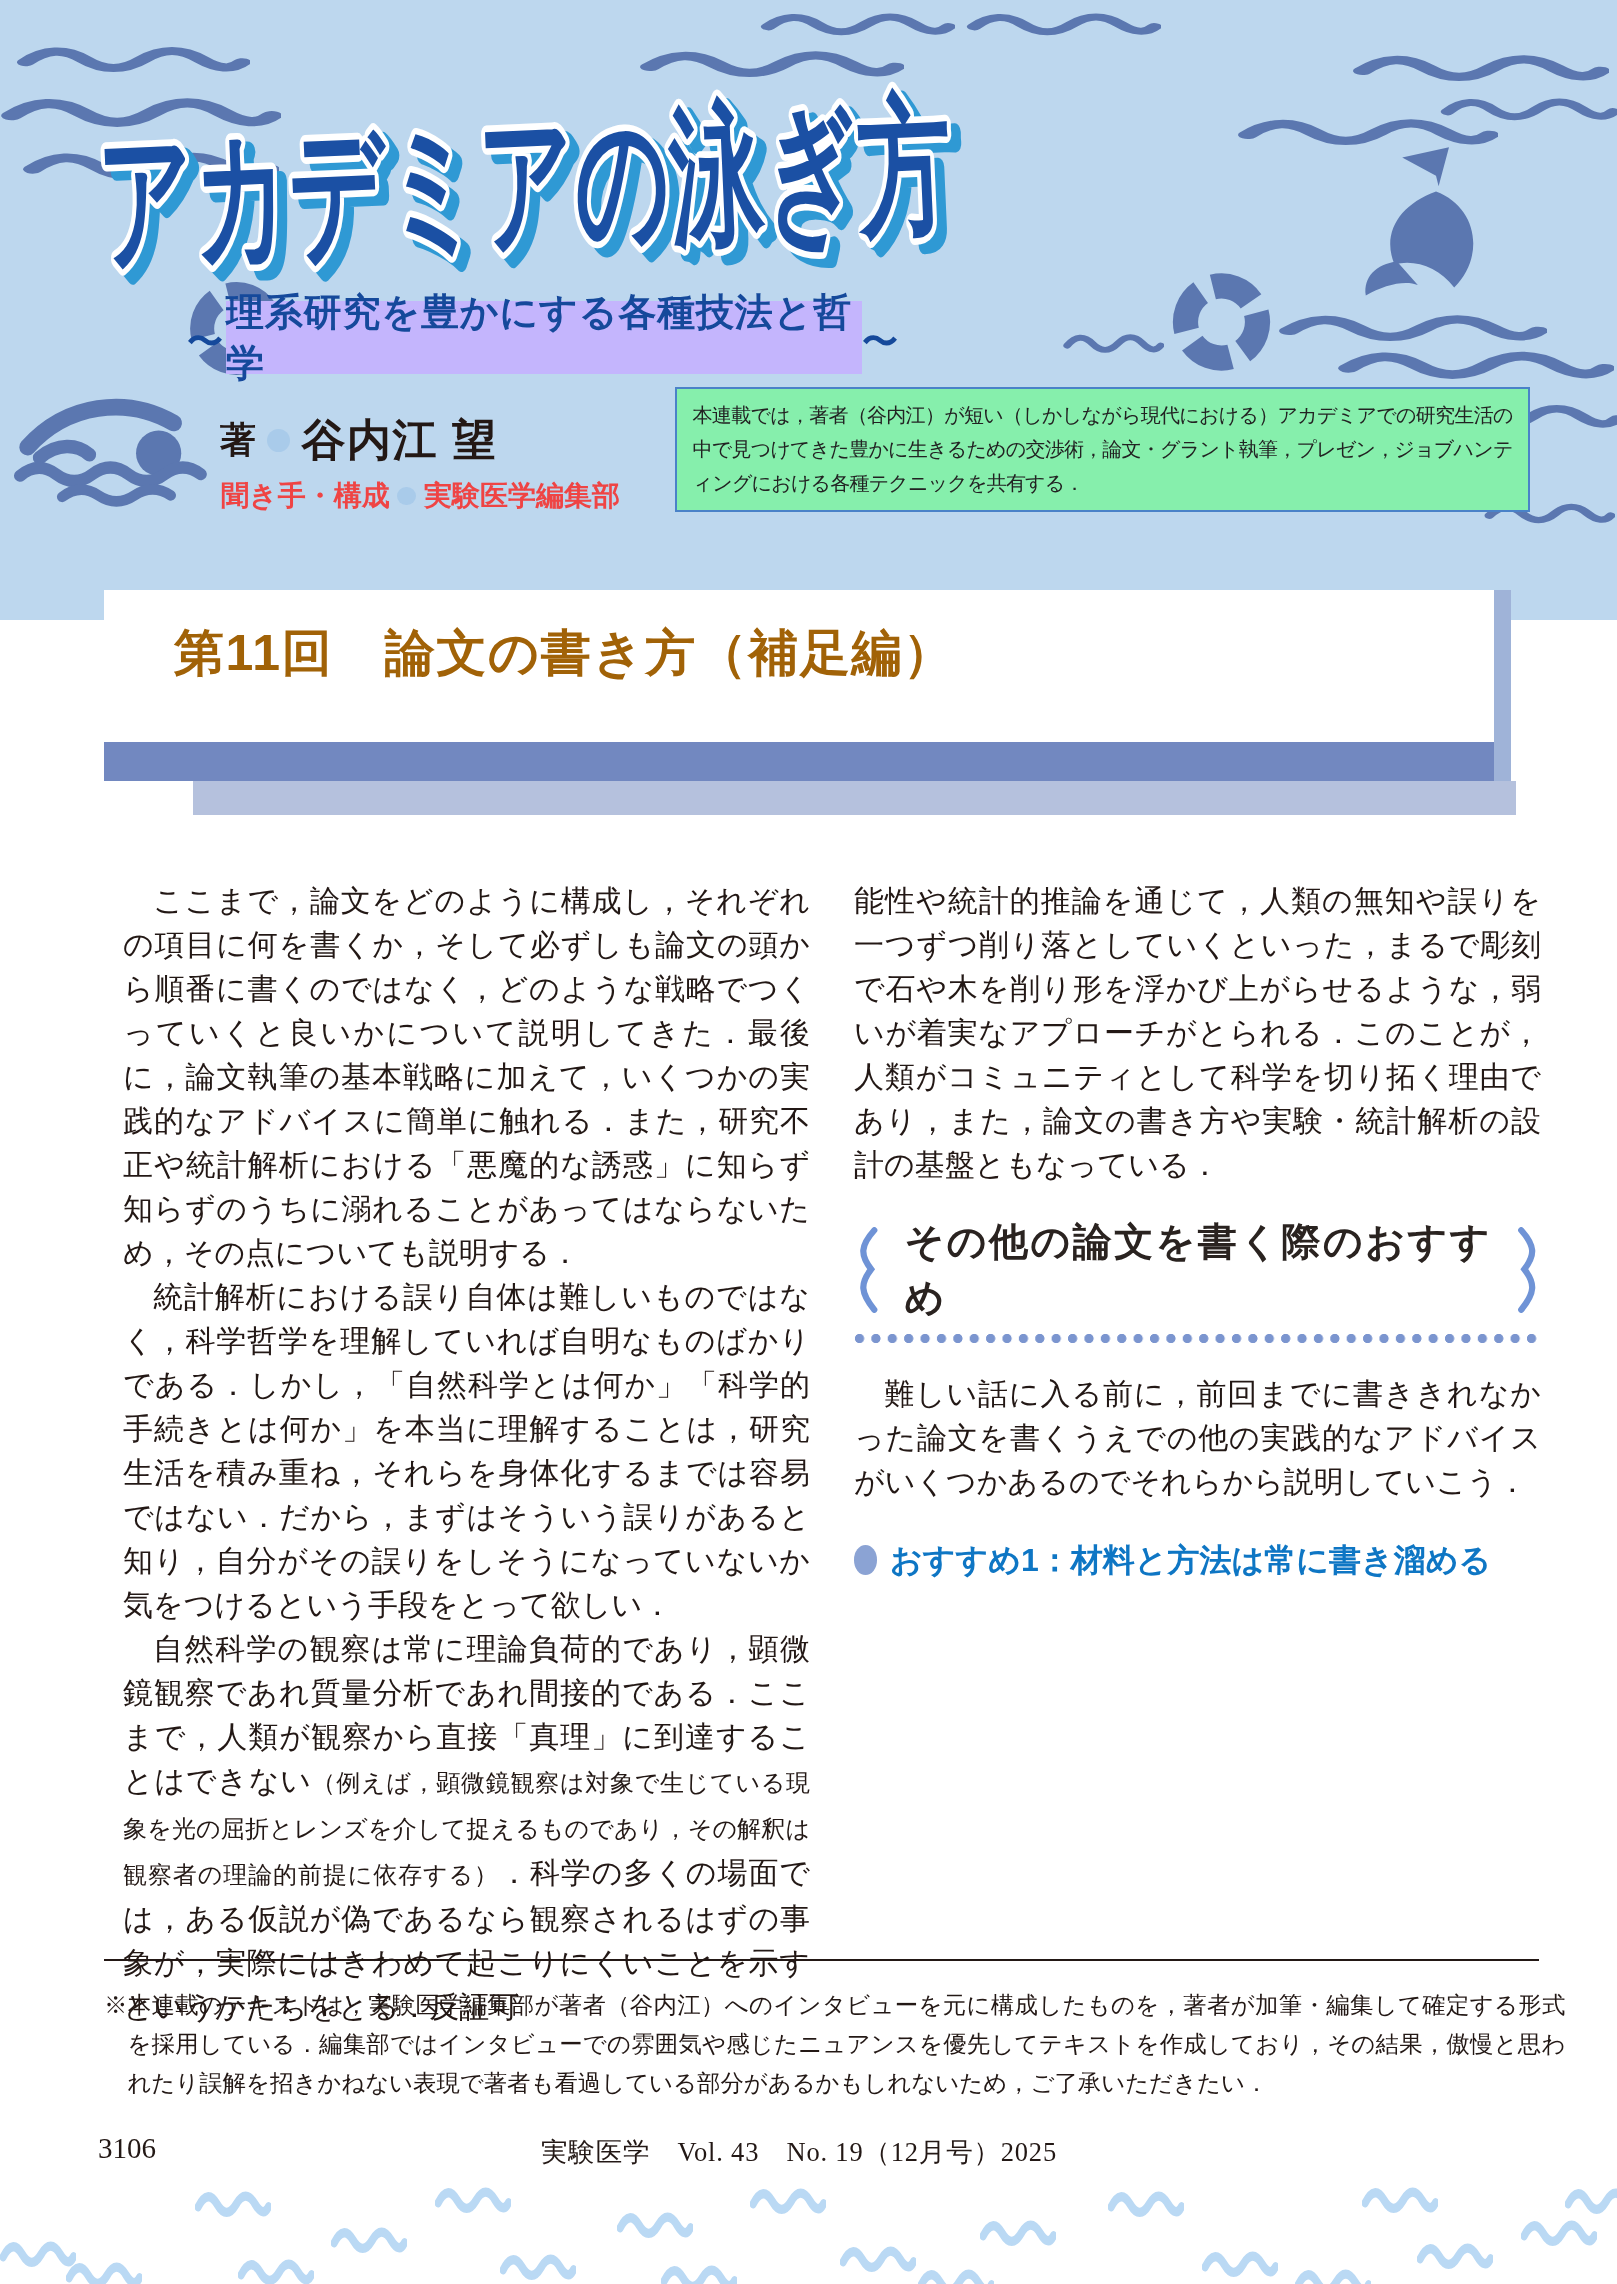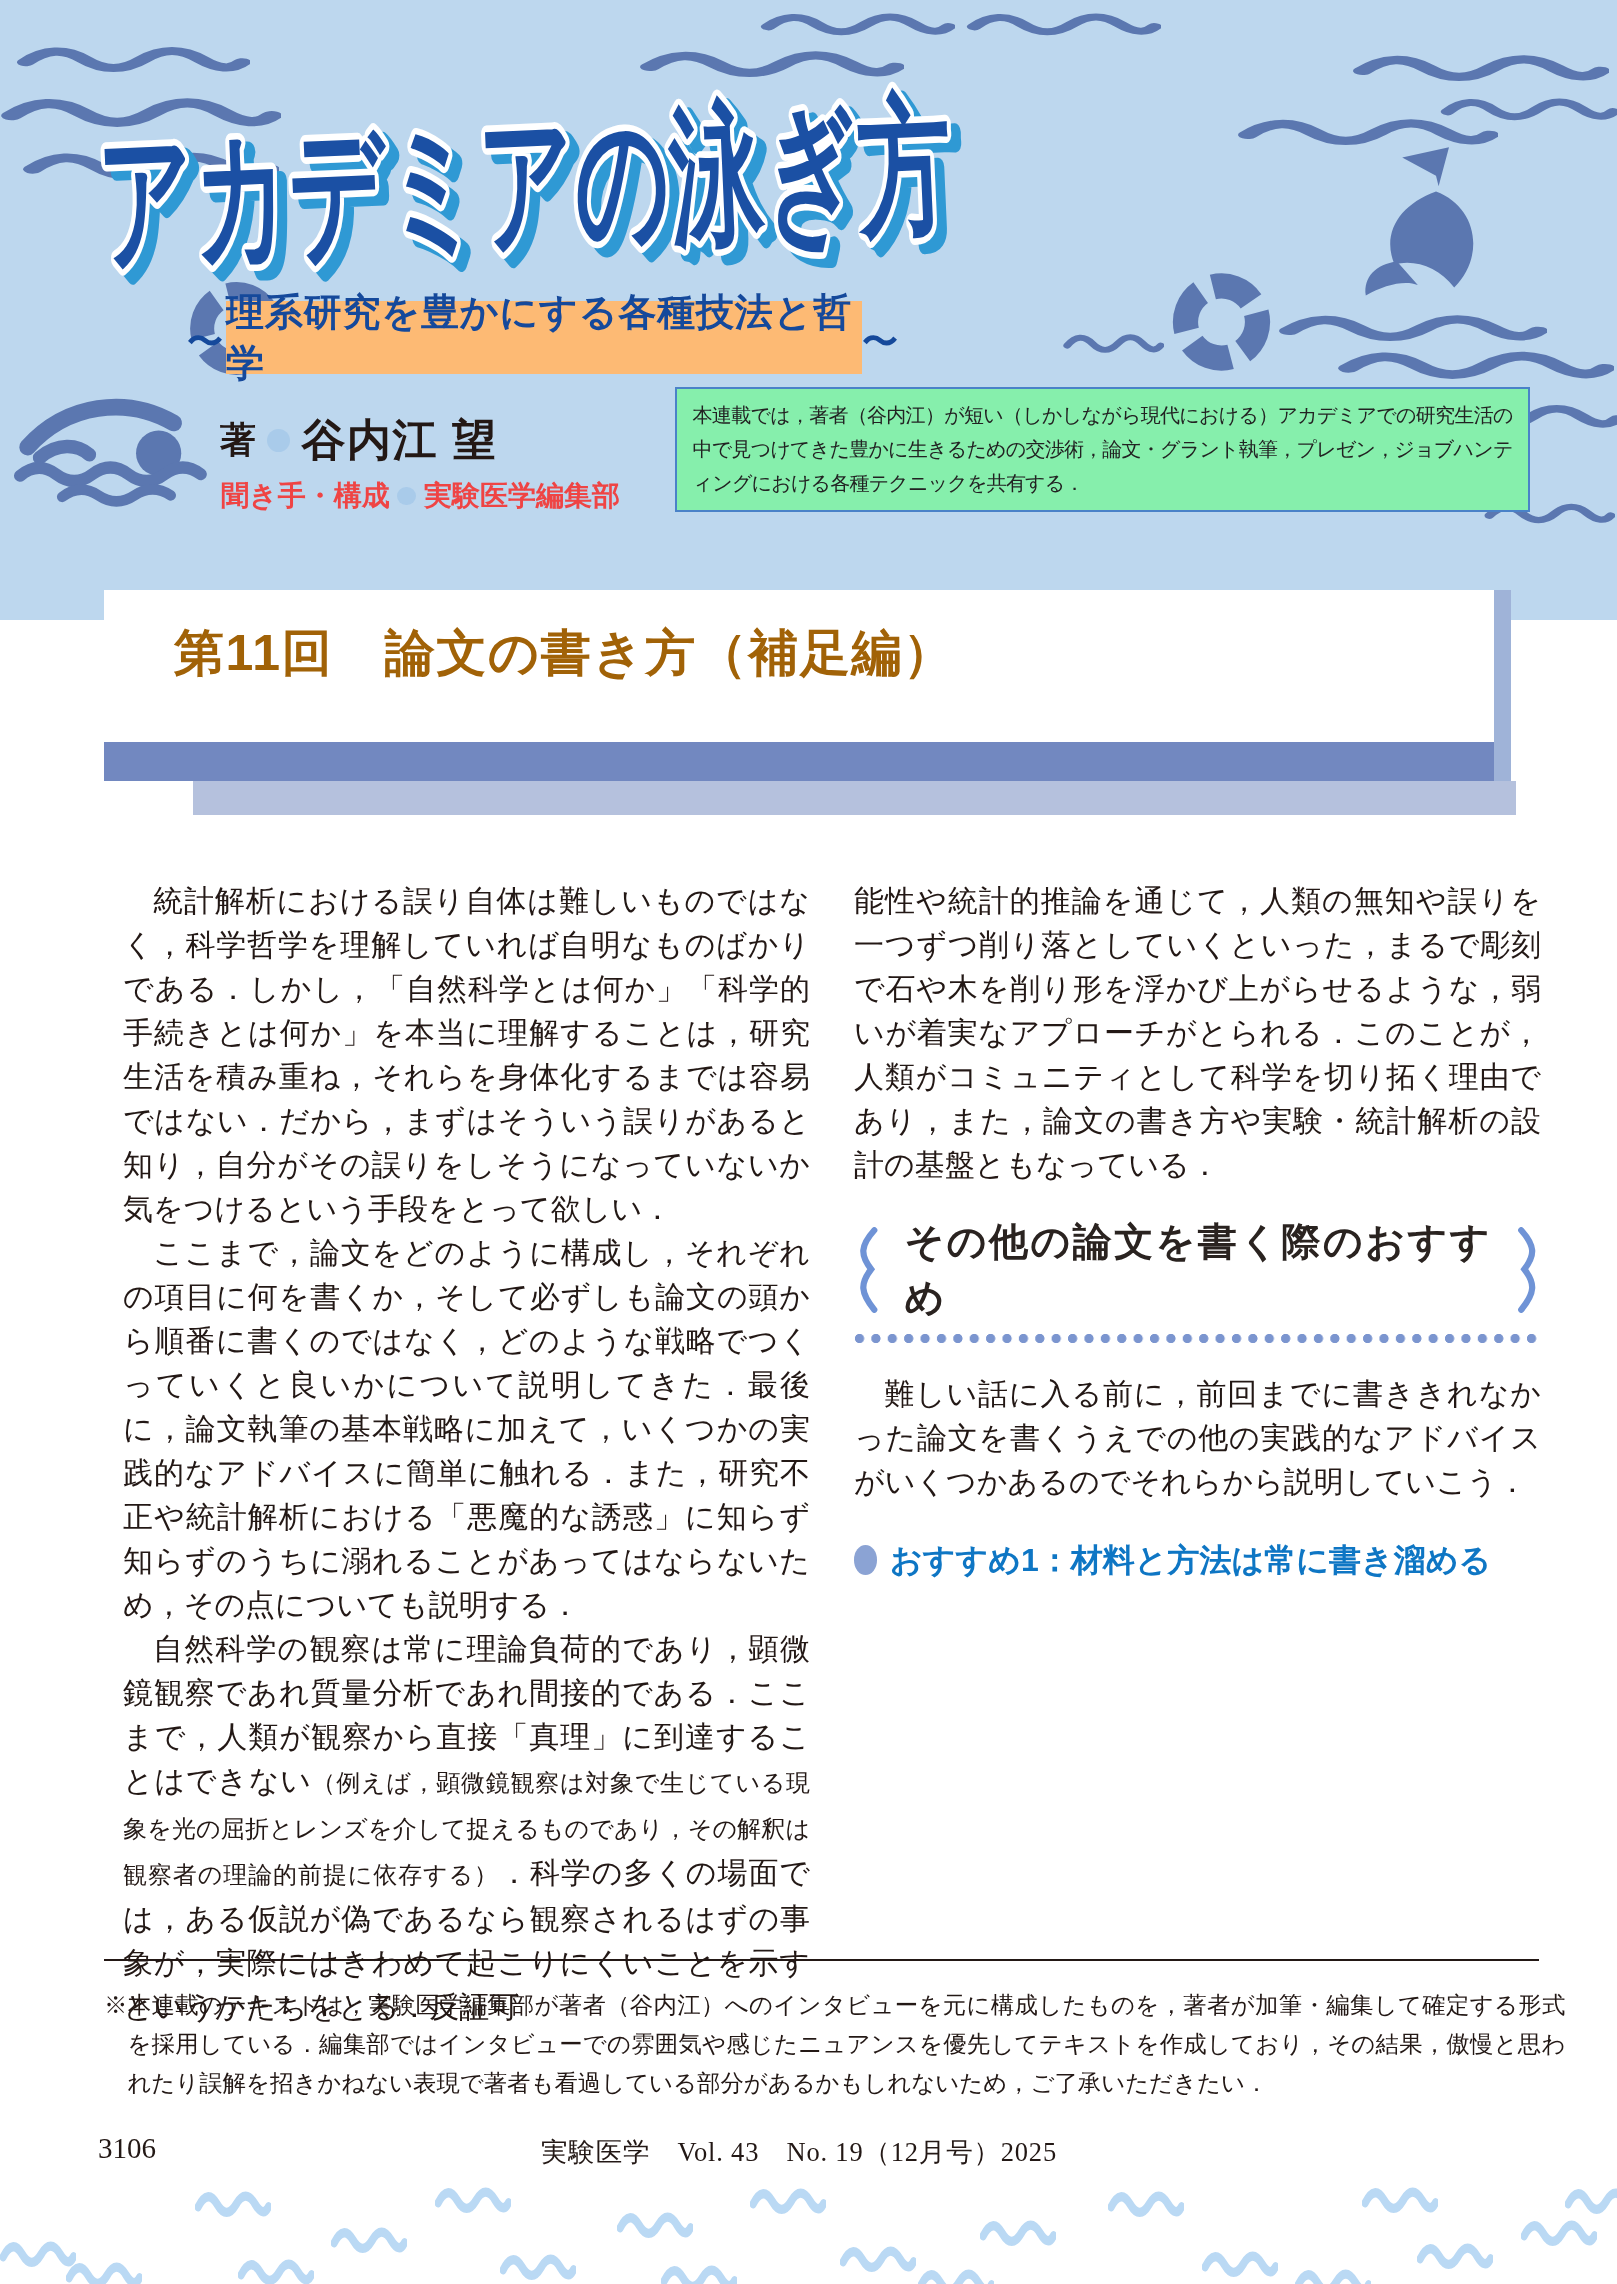--- a/index.html
+++ b/index.html
@@ -10,21 +10,21 @@
   }
   
   .header-bg{position:absolute;left:0;top:0;width:1618px;height:620px;background:#bdd7ee;}
   .deco{position:absolute;pointer-events:none;}
   .logo-svg{position:absolute;left:87px;top:41px;width:892px;height:261px;overflow:visible;}
   .logo-shadow{font-family:"Liberation Sans","DejaVu Sans",sans-serif;font-weight:bold;font-size:195px;
     fill:#2f99d4;stroke:#2f99d4;stroke-width:18px;stroke-linejoin:round;}
   .logo-main{font-family:"Liberation Sans","DejaVu Sans",sans-serif;font-weight:bold;font-size:195px;
     fill:#1b50a4;stroke:#ffffff;stroke-width:17px;stroke-linejoin:round;paint-order:stroke;}
   .subtitle-box{
-    position:absolute;left:226px;top:301px;width:636px;height:73px;background:#fdba74;
+    position:absolute;left:226px;top:301px;width:636px;height:73px;background:#c4b5fd;
     display:flex;align-items:center;justify-content:center;
     font-family:Liberation Serif, serif;font-weight:bold;
     font-size:38px;letter-spacing:0.8px;color:#15499b;
   }
   .tilde{position:absolute;font-family:"Liberation Sans","DejaVu Sans",sans-serif;
     font-weight:bold;font-size:36px;color:#15499b;}
   .author-line1{position:absolute;left:220px;top:411px;display:flex;align-items:center;
     font-family:"Liberation Sans","DejaVu Sans",sans-serif;font-weight:bold;color:#231815;}
   .author-label{font-size:36px;}
   .author-name{font-size:44px;letter-spacing:1.6px;}
@@ -199,24 +199,24 @@
   </div>
 
   <div class="title-band"></div>
   <div class="side-strip"></div>
   <div class="band-bar1"></div>
   <div class="band-bar2"></div>
   <h1 class="article-title">第11回　論文の書き方（補足編）</h1>
 
   <div class="col left">
     <p class="para">
+      <span>ここまで，論文をどのように構成し，それぞれの項目に何を書くか，そして必ずしも論文の頭から順番に書くのではなく，どのような戦略でつくっていくと良いかについて説明してきた．最後に，論文執筆の基本戦略に加えて，いくつかの実践的なアドバイスに簡単に触れる．また，研究不正や統計解析における「悪魔的な誘惑」に知らず知らずのうちに溺れることがあってはならないため，その点についても説明する．</span>
+    </p>
+    <p class="para">
       <span>統計解析における誤り自体は難しいものではなく，科学哲学を理解していれば自明なものばかりである．しかし，「自然科学とは何か」「科学的手続きとは何か」を本当に理解することは，研究生活を積み重ね，それらを身体化するまでは容易ではない．だから，まずはそういう誤りがあると知り，自分がその誤りをしそうになっていないか気をつけるという手段をとって欲しい．</span>
-    </p>
-    <p class="para">
-      <span>ここまで，論文をどのように構成し，それぞれの項目に何を書くか，そして必ずしも論文の頭から順番に書くのではなく，どのような戦略でつくっていくと良いかについて説明してきた．最後に，論文執筆の基本戦略に加えて，いくつかの実践的なアドバイスに簡単に触れる．また，研究不正や統計解析における「悪魔的な誘惑」に知らず知らずのうちに溺れることがあってはならないため，その点についても説明する．</span>
     </p>
     <p class="para">
       <span>自然科学の観察は常に理論負荷的であり，顕微鏡観察であれ質量分析であれ間接的である．ここまで，人類が観察から直接「真理」に到達することはできない</span><span class="small-inline">（例えば，顕微鏡観察は対象で生じている現象を光の屈折とレンズを介して捉えるものであり，その解釈は観察者の理論的前提に依存する）</span><span>．科学の多くの場面では，ある仮説が偽であるなら観察されるはずの事象が，実際にはきわめて起こりにくいことを示すというかたちをとる．反証可</span>
     </p>
   </div>
 
   <div class="col right">
     <p class="para" style="text-indent:0;">
       <span>能性や統計的推論を通じて，人類の無知や誤りを一つずつ削り落としていくといった，まるで彫刻で石や木を削り形を浮かび上がらせるような，弱いが着実なアプローチがとられる．このことが，人類がコミュニティとして科学を切り拓く理由であり，また，論文の書き方や実験・統計解析の設計の基盤ともなっている．</span>
     </p>

